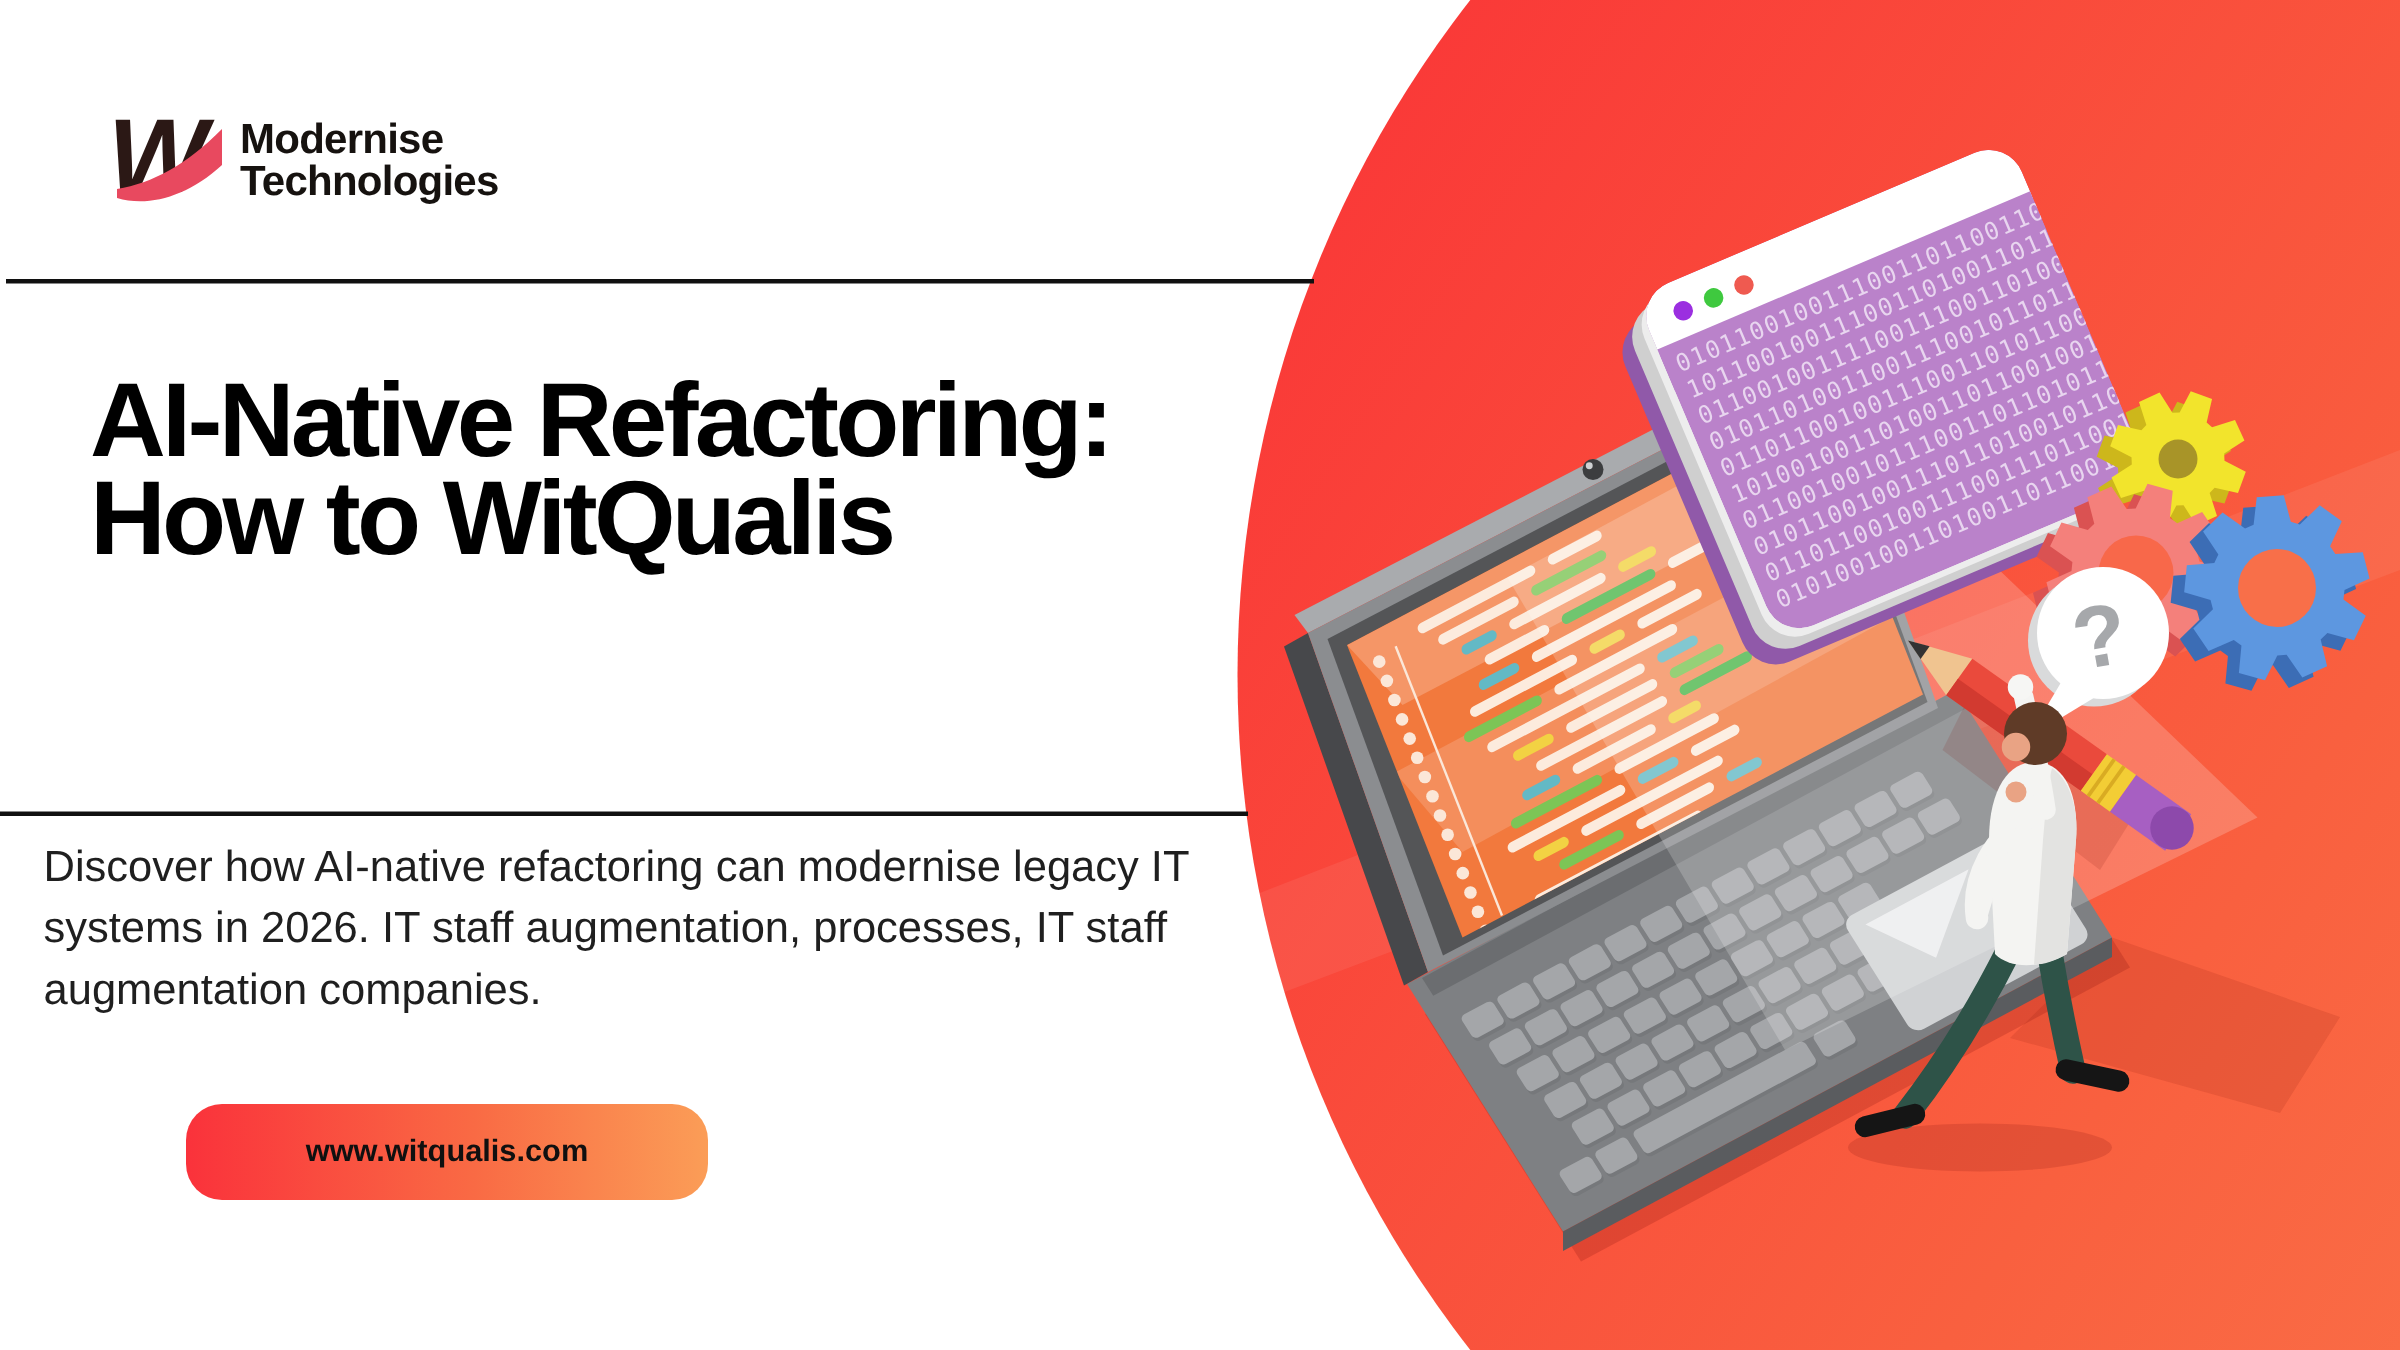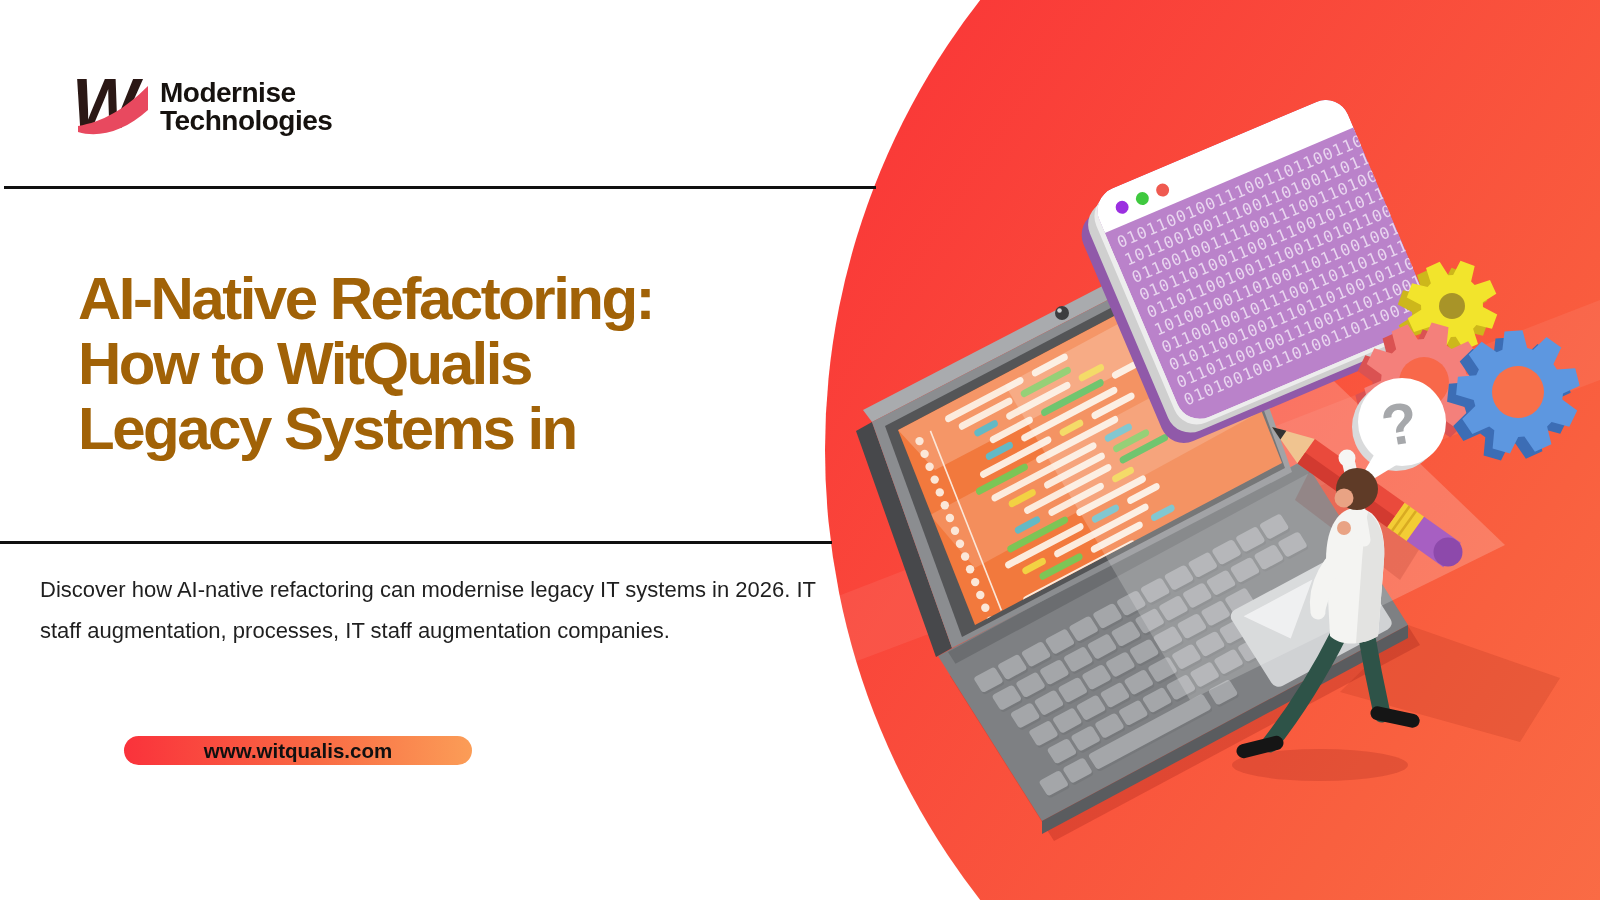--- a/index.html
+++ b/index.html
@@ -10,28 +10,28 @@
   .content .pill{pointer-events:auto;}
 
   .brand{position:absolute;left:72px;top:70px;display:flex;align-items:center;}
   .brand-mark{width:80px;height:74px;}
   .brand-text{margin-left:8px;color:#16120f;font-weight:600;font-size:28px;line-height:28px;letter-spacing:-0.5px;}
 
   .rule{position:absolute;background:#101010;height:2.5px;}
   .rule-top{left:4px;top:186px;width:872px;}
   .rule-bottom{left:0px;top:541px;width:832px;}
 
-  .headline{position:absolute;left:60px;top:248px;margin:18px;color:#a16207;
-            font-size:60px;line-height:65px;font-weight:700;letter-spacing:-2.5px;}
+  .headline{position:absolute;left:60px;top:248px;margin:0;color:#000000;
+            font-size:70px;line-height:65px;font-weight:700;letter-spacing:-2.5px;}
   .headline span{display:block;}
 
-  .desc{position:absolute;left:27px;top:556px;width:795px;margin:13px;color:#1f1f1f;
-        font-size:22px;line-height:41px;font-weight:400;}
-
-  .pill{position:absolute;left:124px;top:736px;width:348px;height:29px;border-radius:24px;
+  .desc{position:absolute;left:27px;top:556px;width:795px;margin:2px;color:#1f1f1f;
+        font-size:29px;line-height:41px;font-weight:400;}
+
+  .pill{position:absolute;left:124px;top:736px;width:348px;height:64px;border-radius:24px;
         background:linear-gradient(90deg,#fa323b 0%,#f96a44 55%,#fb9d57 100%);
         display:flex;align-items:center;justify-content:center;}
   .pill span{color:#101010;font-size:20.5px;font-weight:600;}
 </style>
 </head>
 <body>
 
 <div class="stage">
 
   <svg class="illu" viewBox="0 0 1600 900" aria-hidden="true">
@@ -386,21 +386,20 @@
         <div>Modernise</div>
         <div>Technologies</div>
       </div>
     </div>
 
     <div class="rule rule-top"></div>
 
     <h1 class="headline">
       <span>AI-Native Refactoring:</span>
       <span>How to WitQualis</span>
-      <span>Legacy Systems in</span>
     </h1>
 
     <div class="rule rule-bottom"></div>
 
     <p class="desc">Discover how AI-native refactoring can modernise legacy IT systems in 2026. IT staff augmentation, processes, IT staff augmentation companies.</p>
 
     <div class="pill">
       <span>www.witqualis.com</span>
     </div>
   </div>

